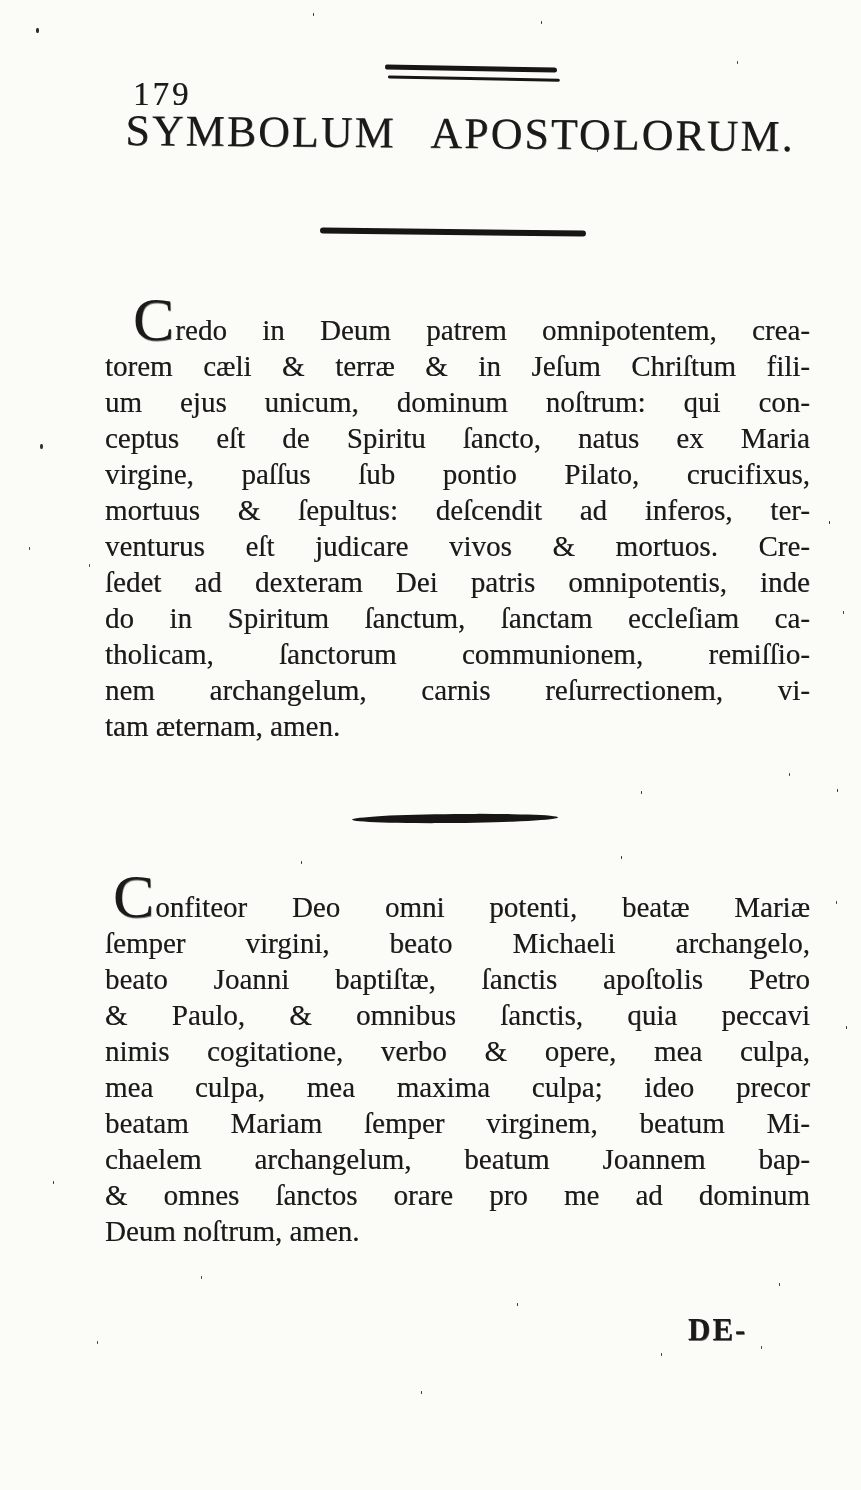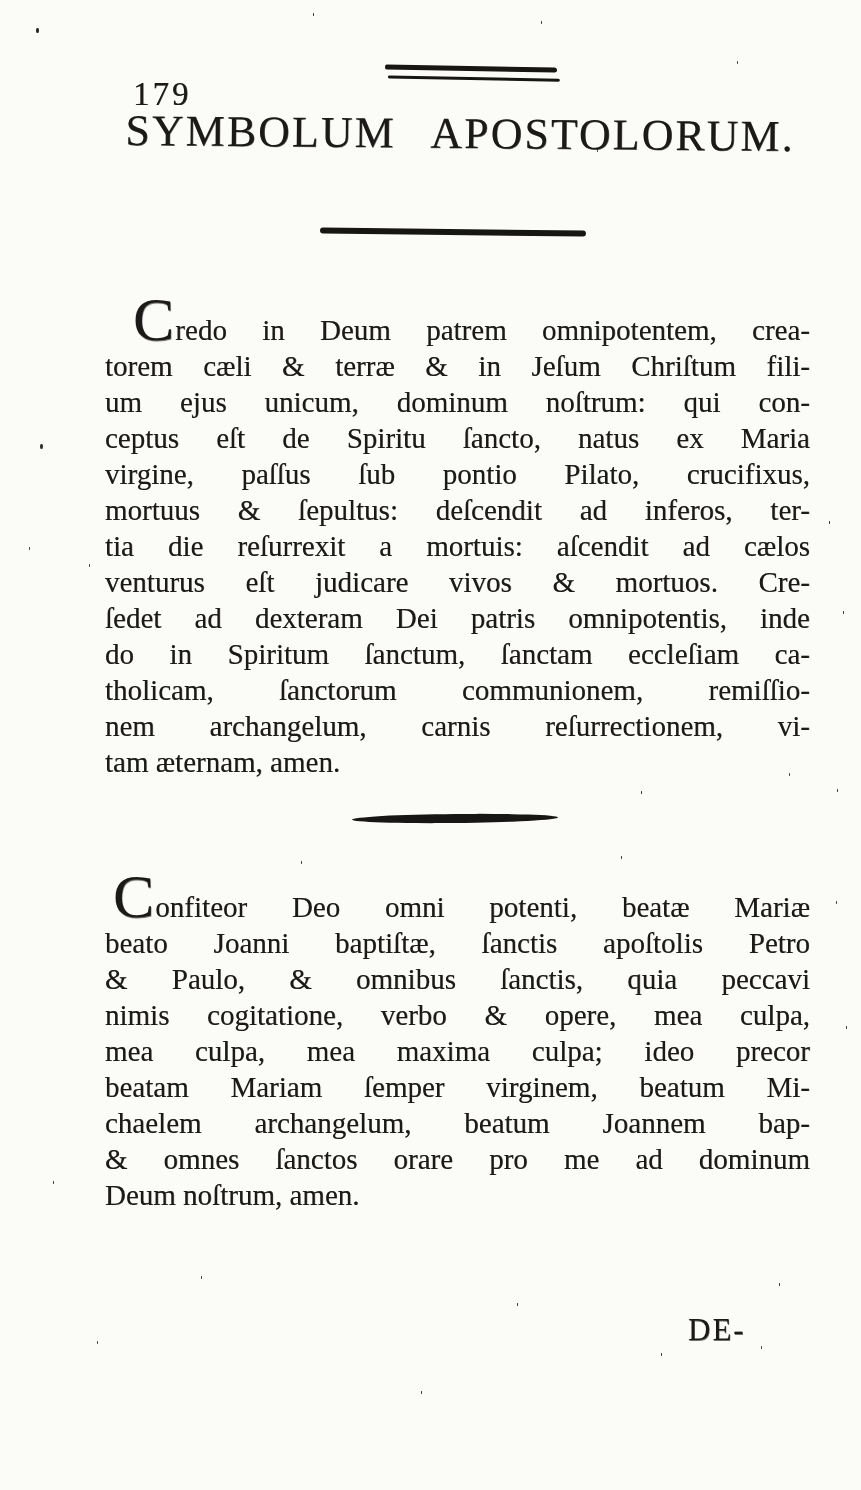--- a/index.html
+++ b/index.html
@@ -70,21 +70,21 @@
   .credo{top:312px;}
   .confiteor{top:889px;}
 
   .rule-mid{
     position:absolute;left:352px;top:814px;width:206px;height:9px;
     background:#181614;border-radius:50%;transform:rotate(-0.6deg);
   }
 
   .catchword{
     position:absolute;left:688px;top:1312px;
-    font-size:31px;font-weight:normal;letter-spacing:2px;
+    font-size:31px;font-weight:bold;letter-spacing:2px;
     text-shadow:0.5px 0.5px 0.6px rgba(20,18,16,.6);
   }
 </style>
 </head>
 <body>
 
 <div class="page">
 
   <div class="specks"></div>
 
@@ -99,33 +99,33 @@
 
   <div class="rule-title"></div>
 
   <div class="para credo">
     <div class="line first"><span class="dropcap">C</span><span>redo in Deum patrem omnipotentem, crea-</span></div>
     <div class="line">torem cæli &amp; terræ &amp; in Jeſum Chriſtum fili-</div>
     <div class="line">um ejus unicum, dominum noſtrum: qui con-</div>
     <div class="line">ceptus eſt de Spiritu ſancto, natus ex Maria</div>
     <div class="line">virgine, paſſus ſub pontio Pilato, crucifixus,</div>
     <div class="line">mortuus &amp; ſepultus: deſcendit ad inferos, ter-</div>
-    <div class="line">tia die reſurrexit a mortuis: aſcendit ad cælos</div>
     <div class="line">venturus eſt judicare vivos &amp; mortuos. Cre-</div>
     <div class="line">ſedet ad dexteram Dei patris omnipotentis, inde</div>
     <div class="line">do in Spiritum ſanctum, ſanctam eccleſiam ca-</div>
     <div class="line">tholicam, ſanctorum communionem, remiſſio-</div>
     <div class="line">nem archangelum, carnis reſurrectionem, vi-</div>
     <div class="line last">tam æternam, amen.</div>
   </div>
 
   <div class="rule-mid"></div>
 
   <div class="para confiteor">
     <div class="line first-small"><span class="dropcap">C</span><span>onfiteor Deo omni potenti, beatæ Mariæ</span></div>
+    <div class="line">ſemper virgini, beato Michaeli archangelo,</div>
     <div class="line">beato Joanni baptiſtæ, ſanctis apoſtolis Petro</div>
     <div class="line">&amp; Paulo, &amp; omnibus ſanctis, quia peccavi</div>
     <div class="line">nimis cogitatione, verbo &amp; opere, mea culpa,</div>
     <div class="line">mea culpa, mea maxima culpa; ideo precor</div>
     <div class="line">beatam Mariam ſemper virginem, beatum Mi-</div>
     <div class="line">chaelem archangelum, beatum Joannem bap-</div>
     <div class="line">&amp; omnes ſanctos orare pro me ad dominum</div>
     <div class="line last">Deum noſtrum, amen.</div>
   </div>
 

